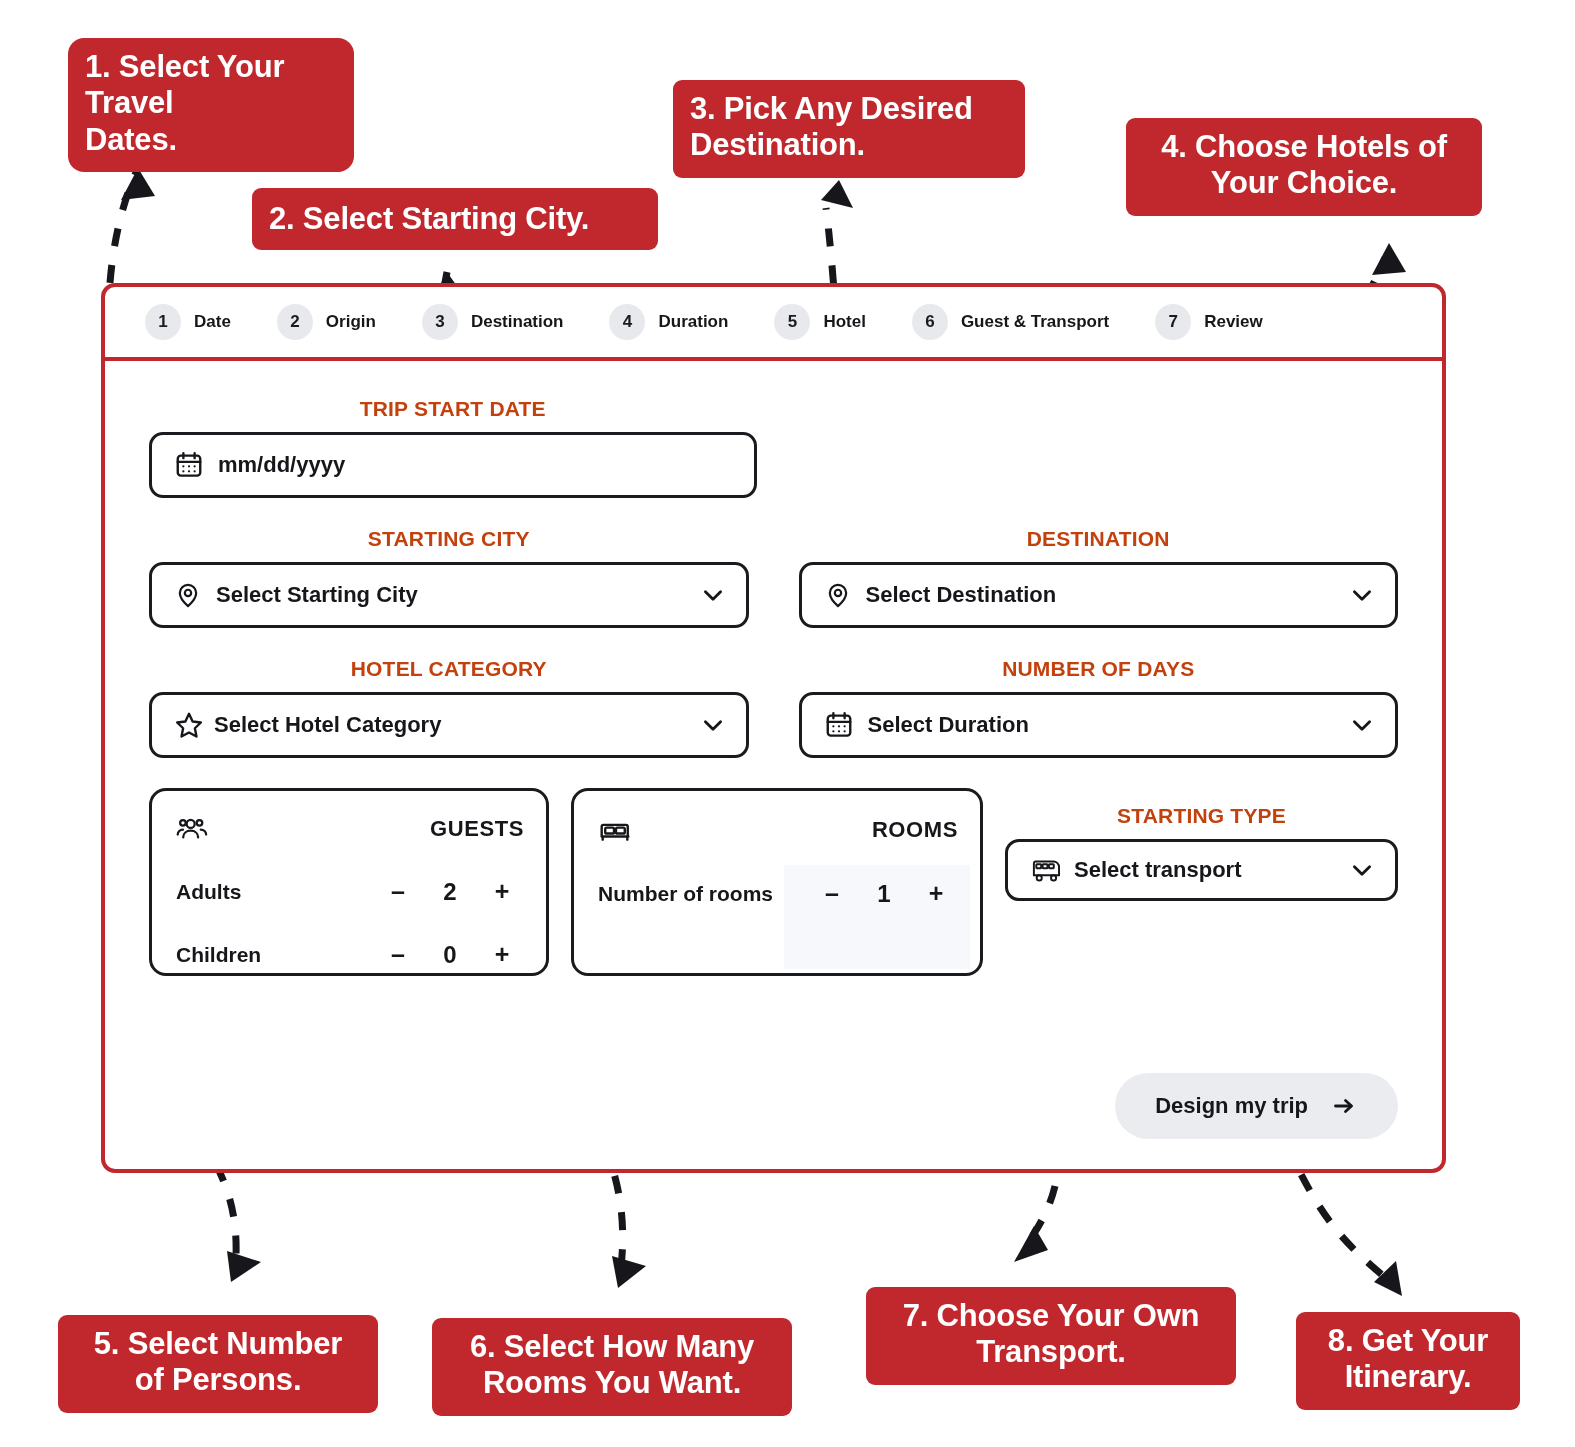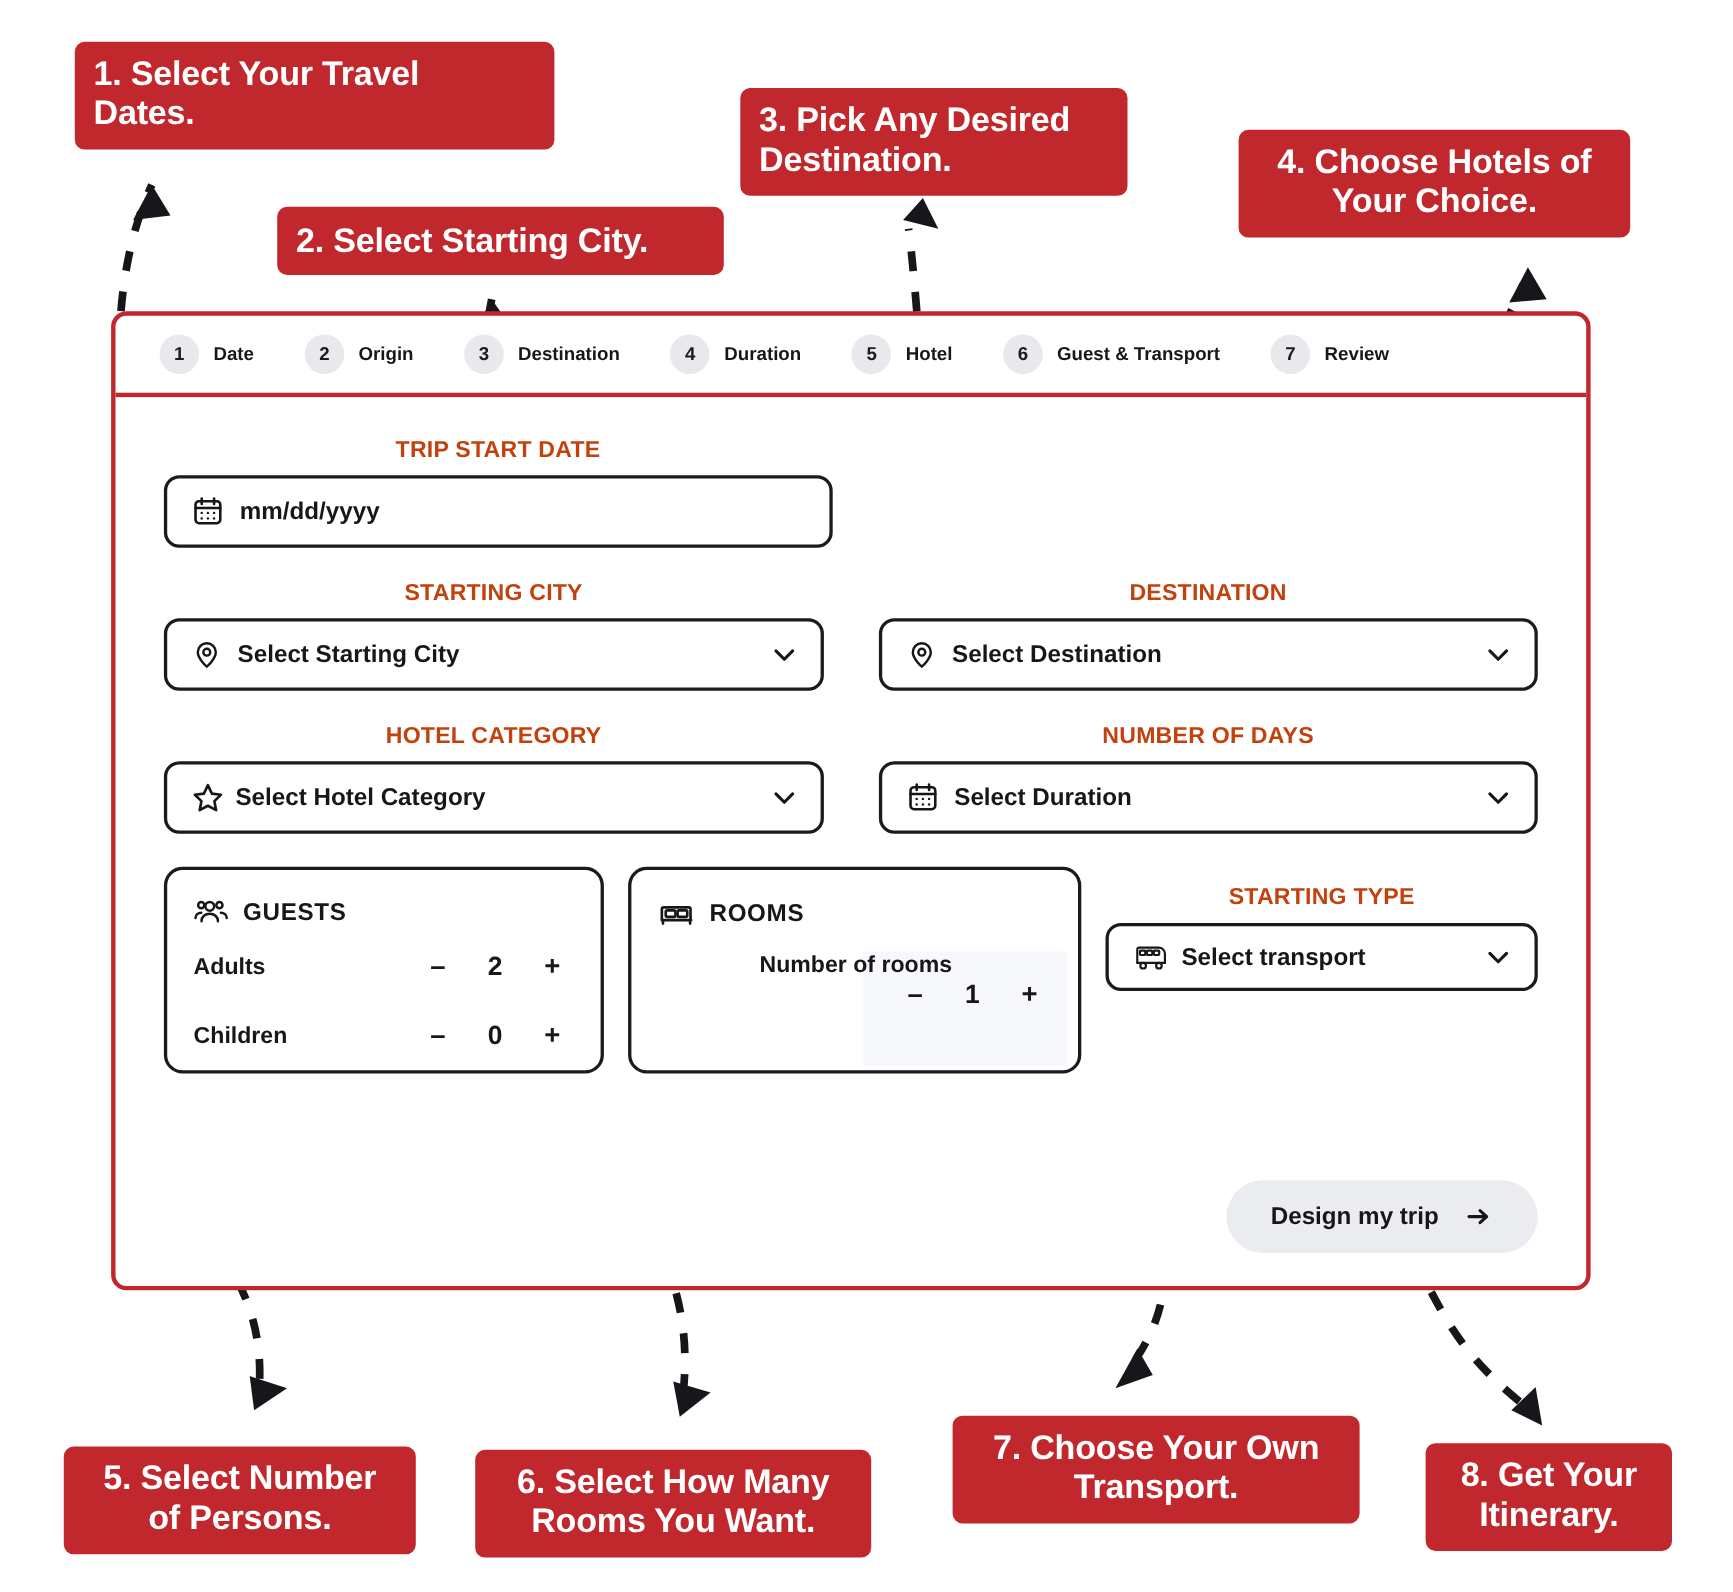--- a/index.html
+++ b/index.html
@@ -80,21 +80,21 @@
 
   
   .countercard {
     border: 3.5px solid #1b1b1f;
     border-radius: 17px;
     padding: 22px 22px 20px 24px;
     height: 188px;
     position: relative;
     background: #fff;
   }
-  .cc-head { display: flex; align-items: center; gap: 13px; margin-bottom: 19px; }
+  .cc-head { display: flex; align-items: center; gap: 13px; margin-bottom: 32px; justify-content: space-between; }
   .cc-title { font-size: 22px; font-weight: bold; letter-spacing: 0.6px; color: #17171b; }
   .cc-row { display: flex; align-items: center; margin-bottom: 34px; }
   .cc-name { font-size: 21px; font-weight: bold; color: #17171b; }
   .stepper-ctrl { display: flex; align-items: center; margin-left: auto; gap: 0; }
   .stepper-ctrl .minus, .stepper-ctrl .plus {
     width: 44px; text-align: center;
     font-size: 25px; font-weight: bold; color: #17171b;
   }
   .stepper-ctrl .val {
     width: 60px; text-align: center;
@@ -144,21 +144,21 @@
       <polygon points="447,272 431,302 466,299"></polygon>
       <polygon points="821,200 853,208 839,180"></polygon>
       <polygon points="1389,243 1372,275 1406,272"></polygon>
       <polygon points="231,1282 261,1262 227,1251"></polygon>
       <polygon points="618,1288 646,1266 612,1256"></polygon>
       <polygon points="1014,1262 1048,1250 1034,1226"></polygon>
       <polygon points="1402,1296 1396,1261 1374,1282"></polygon>
     </g>
   </svg>
 
-  <div class="callout" style="left:68px; top:38px; width:436px;">1. Select Your Travel
+  <div class="callout" style="left:68px; top:38px; width:286px;border-radius:16px;">1. Select Your Travel
 Dates.</div>
 
   <div class="callout" style="left:252px; top:188px; width:406px; padding-top:13px; padding-bottom:13px;">2. Select Starting City.</div>
 
   <div class="callout" style="left:673px; top:80px; width:352px;">3. Pick Any Desired
 Destination.</div>
 
   <div class="callout center" style="left:1126px; top:118px; width:356px;">4. Choose Hotels of
 Your Choice.</div>
 
@@ -327,21 +327,21 @@
           <div class="countercard">
             <div class="rooms-tint"></div>
             <div class="cc-head">
               <svg class="icon" width="34" height="34" viewBox="0 0 24 24" fill="none" stroke="#17171B" stroke-width="1.7">
                 <path d="M2.6 16.6h18.8M2.6 16.6V9.6c0-.7.5-1.2 1.2-1.2h16c.7 0 1.2.5 1.2 1.2v7M3.3 16.6v2.2M20.7 16.6v2.2" stroke-linecap="round"></path>
                 <rect x="5.1" y="10.3" width="6.2" height="4.2" rx="1"></rect>
                 <rect x="12.7" y="10.3" width="6.2" height="4.2" rx="1"></rect>
               </svg>
               <span class="cc-title">ROOMS</span>
             </div>
-            <div class="cc-row onrooms" style="margin-bottom:0;flex-direction:column;">
+            <div class="cc-row onrooms" style="margin-bottom:0;">
               <span class="cc-name">Number of rooms</span>
               <span class="stepper-ctrl">
                 <span class="minus">–</span>
                 <span class="val">1</span>
                 <span class="plus">+</span>
               </span>
             </div>
           </div>
         </div>
 

